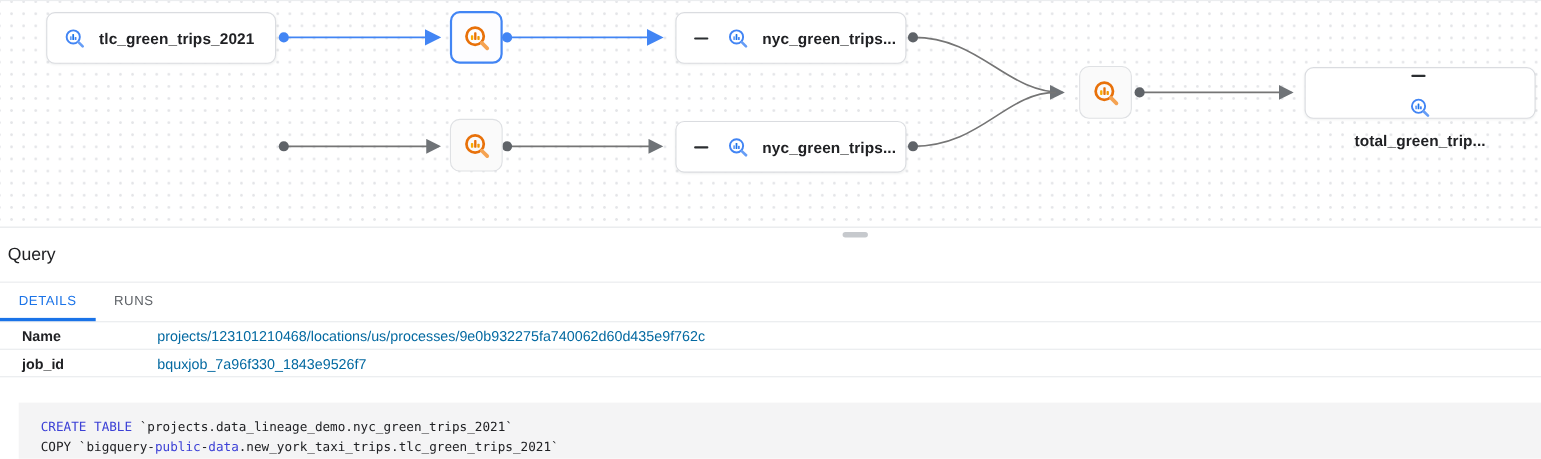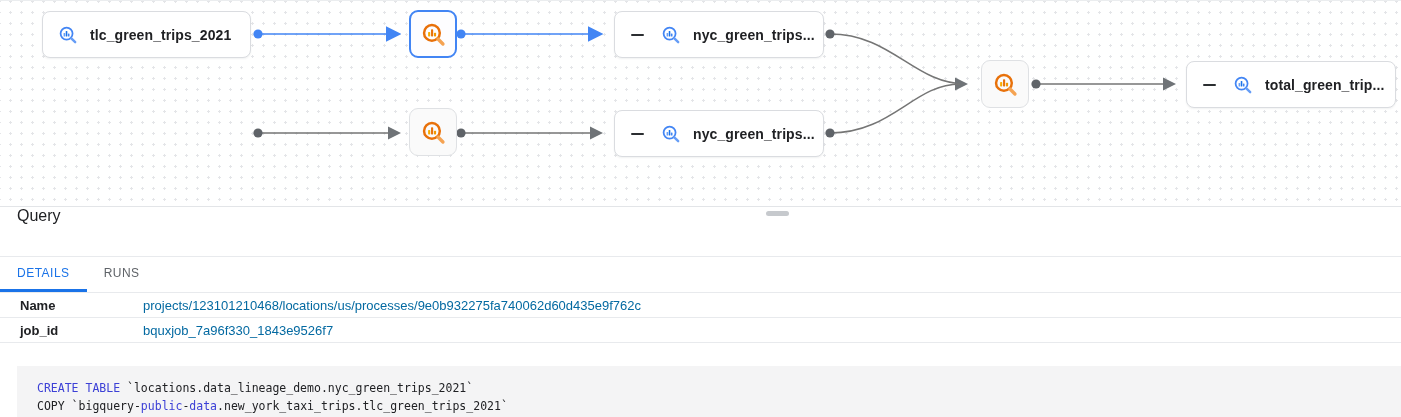--- a/index.html
+++ b/index.html
@@ -48,21 +48,21 @@
   .pnode.selected { border:2px solid #4285f4; background:#fdfdff; }
   .icon { display:flex; flex:none; }
 
   
   .resize-handle {
     position:absolute; left:766px; top:211px; width:23px; height:5px;
     background:#c6c9cd; border-radius:3px; cursor:row-resize;
   }
 
   
-  .panel-header { height:50px; display:flex; padding:0 17px; border-bottom:1px solid #e8eaed; }
+  .panel-header { height:50px; display:flex; align-items:center; padding:0 7px; border-bottom:1px solid #e8eaed; }
   .panel-title { font-size:16px; font-weight:400; color:#202124; margin:0; }
 
   .tabs { display:flex; height:36px; border-bottom:1px solid #e8eaed; }
   .tab {
     padding:0 17px; display:flex; align-items:center;
     font-size:12px; font-weight:normal; letter-spacing:.5px;
     color:#5f6368; cursor:pointer; border-bottom:3px solid transparent;
   }
   .tab.active { color:#1a73e8; border-bottom-color:#1a73e8; }
 
@@ -189,21 +189,21 @@
         <svg viewBox="0 0 24 24" width="27" height="27">
           <circle cx="10.6" cy="10.6" r="7.0" fill="none" stroke="#e8710a" stroke-width="2.2"></circle>
           <path d="M16 16 L20.4 20.4" stroke="#f5a352" stroke-width="3" stroke-linecap="round"></path>
           <rect x="7.2" y="9.8" width="1.9" height="3.9" rx="0.6" fill="#f9ab00"></rect>
           <rect x="9.8" y="7.4" width="1.9" height="6.3" rx="0.6" fill="#e8710a"></rect>
           <rect x="12.4" y="10.4" width="1.9" height="3.3" rx="0.6" fill="#f29900"></rect>
         </svg>
       </span>
     </div>
 
-    <div class="tnode" style="left:1186px; top:60px;">
+    <div class="tnode" style="left:1186px; top:60px;flex-direction:column;">
       <button class="collapse-btn">
         <span class="minus-bar"></span>
       </button>
       <span class="icon">
         <svg viewBox="0 0 24 24" width="20" height="20">
           <circle cx="10.3" cy="10.3" r="7.2" fill="none" stroke="#4285f4" stroke-width="2.1"></circle>
           <path d="M16 16 L20.6 20.6" stroke="#669df6" stroke-width="2.9" stroke-linecap="round"></path>
           <rect x="6.7" y="9.6" width="1.9" height="4.1" rx="0.6" fill="#669df6"></rect>
           <rect x="9.3" y="7.2" width="1.9" height="6.5" rx="0.6" fill="#1a73e8"></rect>
           <rect x="11.9" y="10.3" width="1.9" height="3.4" rx="0.6" fill="#4285f4"></rect>
@@ -233,16 +233,16 @@
         <div class="drow">
           <div class="dlabel">Name</div>
           <div class="dvalue">projects/123101210468/locations/us/processes/9e0b932275fa740062d60d435e9f762c</div>
         </div>
         <div class="drow">
           <div class="dlabel">job_id</div>
           <div class="dvalue">bquxjob_7a96f330_1843e9526f7</div>
         </div>
       </div>
 
-    <div class="codeblock" id="sql-block"><div class="sql-line"><span class="kw">CREATE TABLE</span><span> `locations.data_lineage_demo.nyc_green_trips_2021`</span></div><div class="sql-line"><span>COPY `bigquery-</span><span class="kw">public</span><span>-</span><span class="kw">data</span><span>.new_york_taxi_trips.tlc_green_trips_2021`</span></div></div>
+    <div class="codeblock" id="sql-block"><div class="sql-line"><span class="kw">CREATE TABLE</span><span> `projects.data_lineage_demo.nyc_green_trips_2021`</span></div><div class="sql-line"><span>COPY `bigquery-</span><span class="kw">public</span><span>-</span><span class="kw">data</span><span>.new_york_taxi_trips.tlc_green_trips_2021`</span></div></div>
   </div>
 
 </div>
 
 </body></html>

